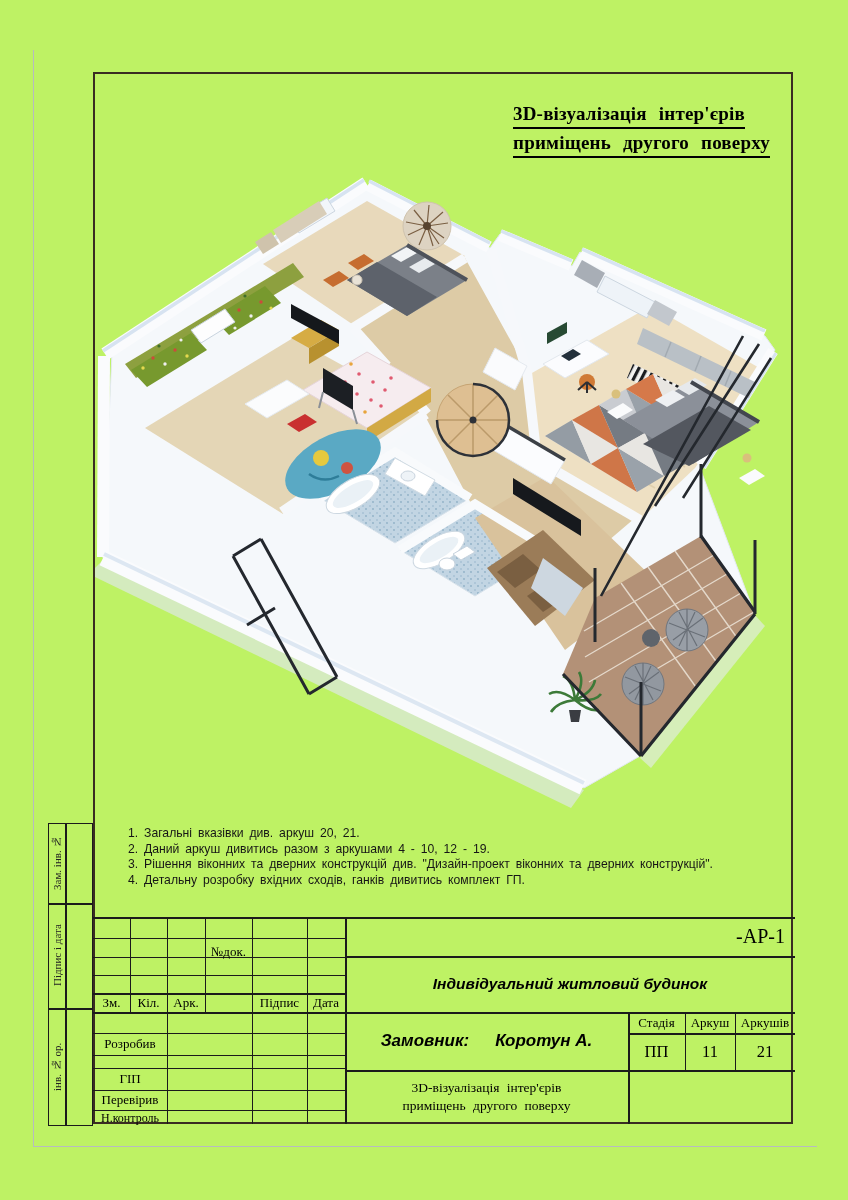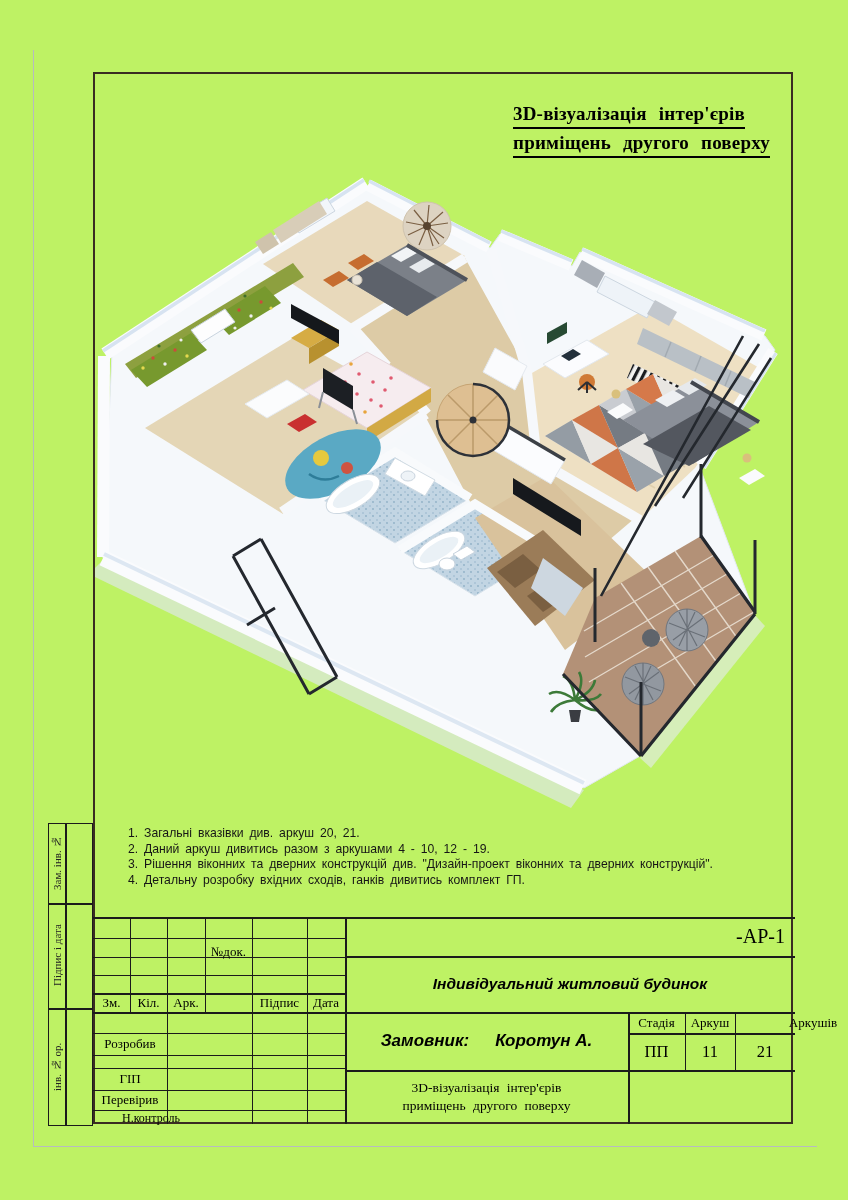--- a/index.html
+++ b/index.html
@@ -322,31 +322,31 @@
     <div class="tb-text serifb rev-hdr" style="left:93px;top:993px;width:37px;height:19px;">Зм.</div>
     <div class="tb-text serifb rev-hdr" style="left:130px;top:993px;width:37px;height:19px;">Кіл.</div>
     <div class="tb-text serifb rev-hdr" style="left:167px;top:993px;width:38px;height:19px;">Арк.</div>
     <div class="tb-text serifb rev-hdr" style="left:205px;top:934px;width:47px;height:35px;">№док.</div>
     <div class="tb-text serifb rev-hdr" style="left:252px;top:993px;width:55px;height:19px;">Підпис</div>
     <div class="tb-text serifb rev-hdr" style="left:307px;top:993px;width:38px;height:19px;">Дата</div>
 
     <div class="tb-text serif role" style="left:93px;top:1033px;width:74px;height:22px;">Розробив</div>
     <div class="tb-text serif role" style="left:93px;top:1068px;width:74px;height:22px;">ГІП</div>
     <div class="tb-text serif role" style="left:93px;top:1090px;width:74px;height:20px;">Перевірив</div>
-    <div class="tb-text serif role" style="left:93px;top:1110px;width:74px;height:16px;font-size:12px;padding-left:21px;">Н.контроль</div>
+    <div class="tb-text serif role" style="left:93px;top:1110px;width:74px;height:16px;font-size:12px;">Н.контроль</div>
 
     <div class="tb-text serif code-cell" style="left:345px;top:917px;width:450px;height:39px;">-АР-1</div>
     <div class="tb-text proj" style="left:345px;top:956px;width:450px;height:56px;">Індивідуальний житловий будинок</div>
     <div class="tb-text client" style="left:345px;top:1012px;width:283px;height:58px;">
       <span>Замовник:</span>
       <span>Коротун  А.</span>
     </div>
     <div class="tb-text serifb hdr13" style="left:628px;top:1012px;width:57px;height:21px;">Стадія</div>
     <div class="tb-text serifb hdr13" style="left:685px;top:1012px;width:50px;height:21px;">Аркуш</div>
-    <div class="tb-text serifb hdr13" style="left:735px;top:1012px;width:60px;height:21px;margin-left:48px;">Аркушів</div>
+    <div class="tb-text serifb hdr13" style="left:735px;top:1012px;width:60px;height:21px;">Аркушів</div>
     <div class="tb-text serif val16" style="left:628px;top:1033px;width:57px;height:37px;">ПП</div>
     <div class="tb-text serif val16" style="left:685px;top:1033px;width:50px;height:37px;">11</div>
     <div class="tb-text serif val16" style="left:735px;top:1033px;width:60px;height:37px;">21</div>
     <div class="tb-text serifb dtitle" style="left:345px;top:1070px;width:283px;height:54px;">
       <span>3D-візуалізація  інтер'єрів</span>
       <span>приміщень  другого  поверху</span>
     </div>
   </div>
 
 </div>

